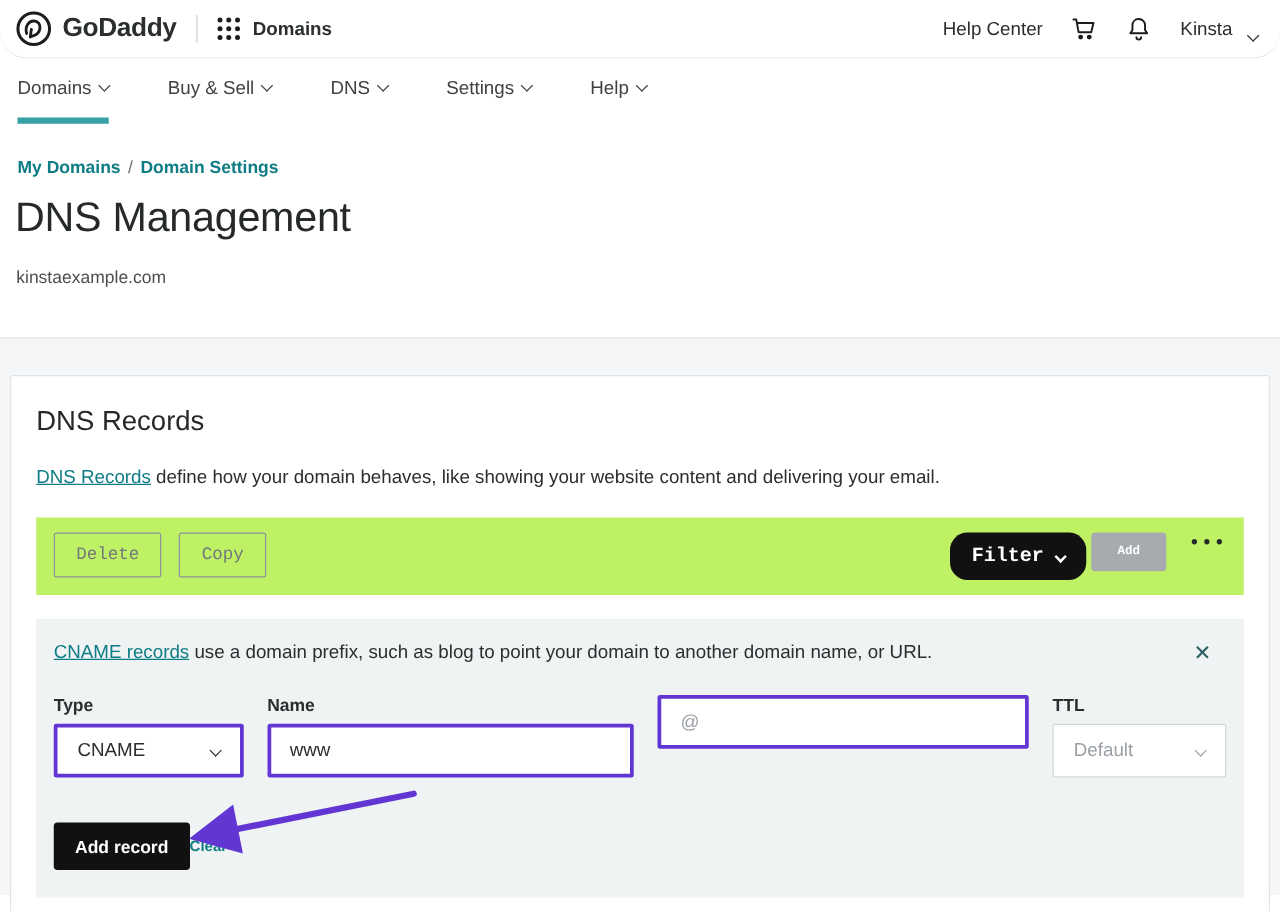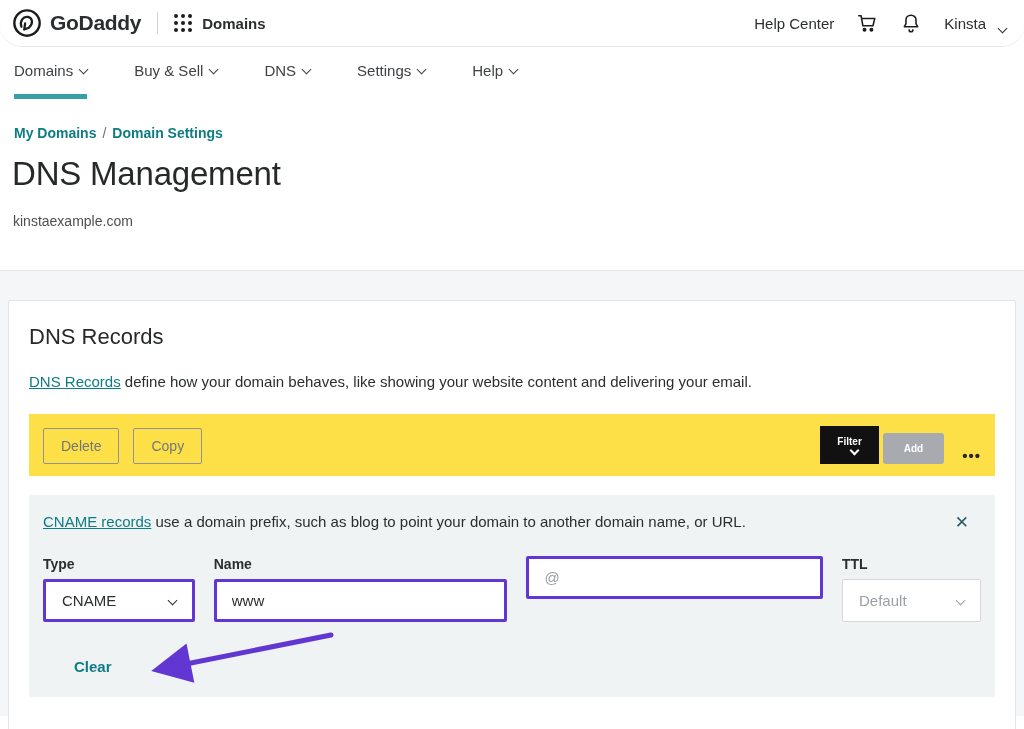--- a/index.html
+++ b/index.html
@@ -37,26 +37,26 @@
   .page-domain { margin:20px 0 0 13px; font-size:14px; color:#4c4f51; }
 
   
   .page-body { margin-top:41px; height:446px; background:#f5f6f7; border-top:1px solid #e4e6e7; padding:29px 8px 0; }
   .card { background:#fff; border:1px solid #e2e5e7; border-radius:2px; min-height:440px; padding:23px 20px; }
   .card-title { font-size:22px; font-weight:500; color:#26292a; }
   .card-desc { margin-top:23px; font-size:15px; }
   .teal-link { color:#0e7c84; text-decoration:underline; cursor:pointer; }
 
   
-  .toolbar { margin-top:24px; background:#fde047; display:flex; align-items:flex-end; padding:12px 14px; }
+  .toolbar { margin-top:24px; background:#bef264; display:flex; align-items:flex-start; padding:12px 14px;font-family:Liberation Mono, monospace; }
   .btn-outline { background:transparent; border:1px solid #8f9499; color:#72777c; font-size:14px;
     font-family:inherit; padding:9px 17px; border-radius:2px; margin-right:14px; cursor:pointer; }
   .toolbar-spacer { flex:1; }
-  .btn-filter { background:#111; color:#fff; border:none; font-family:inherit; font-size:10px; font-weight:700;
-    padding:10px 17px; border-radius:0; display:flex; align-items:center; cursor:pointer;flex-direction:column; }
+  .btn-filter { background:#111; color:#fff; border:none; font-family:inherit; font-size:16px; font-weight:700;
+    padding:10px 17px; border-radius:14px; display:flex; align-items:center; cursor:pointer; }
   .btn-filter .chev { border-width:2px; margin-left:10px; vertical-align:2px; }
   .btn-add { background:#a7abaf; color:#fff; border:none; font-family:inherit; font-size:10px; font-weight:700;
     padding:10px 21px; border-radius:3px; margin-left:4px; cursor:pointer; }
   .btn-more { background:none; border:none; font-size:15px; font-weight:700; letter-spacing:1px; color:#26292a;
     margin-left:18px; cursor:pointer; font-family:inherit; }
 
   
   .panel { position:relative; margin-top:19px; background:#f0f3f4; padding:18px 14px 22px; }
   .banner-row { display:flex; align-items:flex-start; }
   .banner-text { font-size:15px; flex:1; padding-right:30px; }
@@ -71,21 +71,21 @@
   .text-input { width:100%; height:100%; border:none; outline:none; background:transparent; padding:0 15px;
     font-size:15px; font-family:inherit; color:#2b2e2f; }
   .text-input::placeholder { color:#9aa0a5; }
   .f-type { width:155px; } .f-name { width:300px; } .f-value { width:303px; } .f-ttl { width:142px; }
   .ctrl-gray { border:1px solid #d5d8da; border-radius:2px; color:#9aa0a5; }
   .ctrl-gray .chev { border-color:#9aa0a5; }
 
   .actions-row { margin-top:36px; display:flex; align-items:center; }
   .btn-add-record { background:#111; color:#fff; border:none; font-family:inherit; font-size:14px; font-weight:700;
     padding:11px 17px; border-radius:3px; cursor:pointer; }
-  .clear-link { margin-left:31px; font-size:15px; font-weight:700; color:#0e7c84; text-decoration:none; cursor:pointer; }
+  .clear-link { font-size:12px; font-weight:700; color:#0e7c84; text-decoration:none; cursor:pointer; }
 
   .anno-arrow { position:absolute; left:110px; top:130px; width:200px; height:58px; pointer-events:none; }
 </style>
 </head>
 <body>
 
 <div class="top-header">
   <div class="brand">
     <svg class="hdr-icon" viewBox="0 0 32 32" width="30" height="30" style="width:30px;height:30px;">
       <circle cx="16" cy="16" r="13.5" fill="none" stroke="#1b1d1e" stroke-width="2.6"></circle>
@@ -198,20 +198,21 @@
         <div class="f-ttl">
           <label class="field-label">TTL</label>
           <div class="ctrl ctrl-gray select-ctrl">
             <span>Default</span>
             <span class="chev"></span>
           </div>
         </div>
       </div>
 
       <div class="actions-row">
+        <button class="btn-add-record">Add record</button>
         <a class="clear-link">Clear</a>
       </div>
 
       <svg class="anno-arrow" viewBox="0 0 200 58">
         <defs>
           <marker id="ah" markerWidth="9" markerHeight="9" refX="6.5" refY="4.5" orient="auto">
             <path d="M0.5,0.5 L8.5,4.5 L0.5,8.5 z" fill="#6236d2"></path>
           </marker>
         </defs>
         <line x1="192" y1="10" x2="22" y2="44" stroke="#6236d2" stroke-width="5" stroke-linecap="round" marker-end="url(#ah)"></line>

